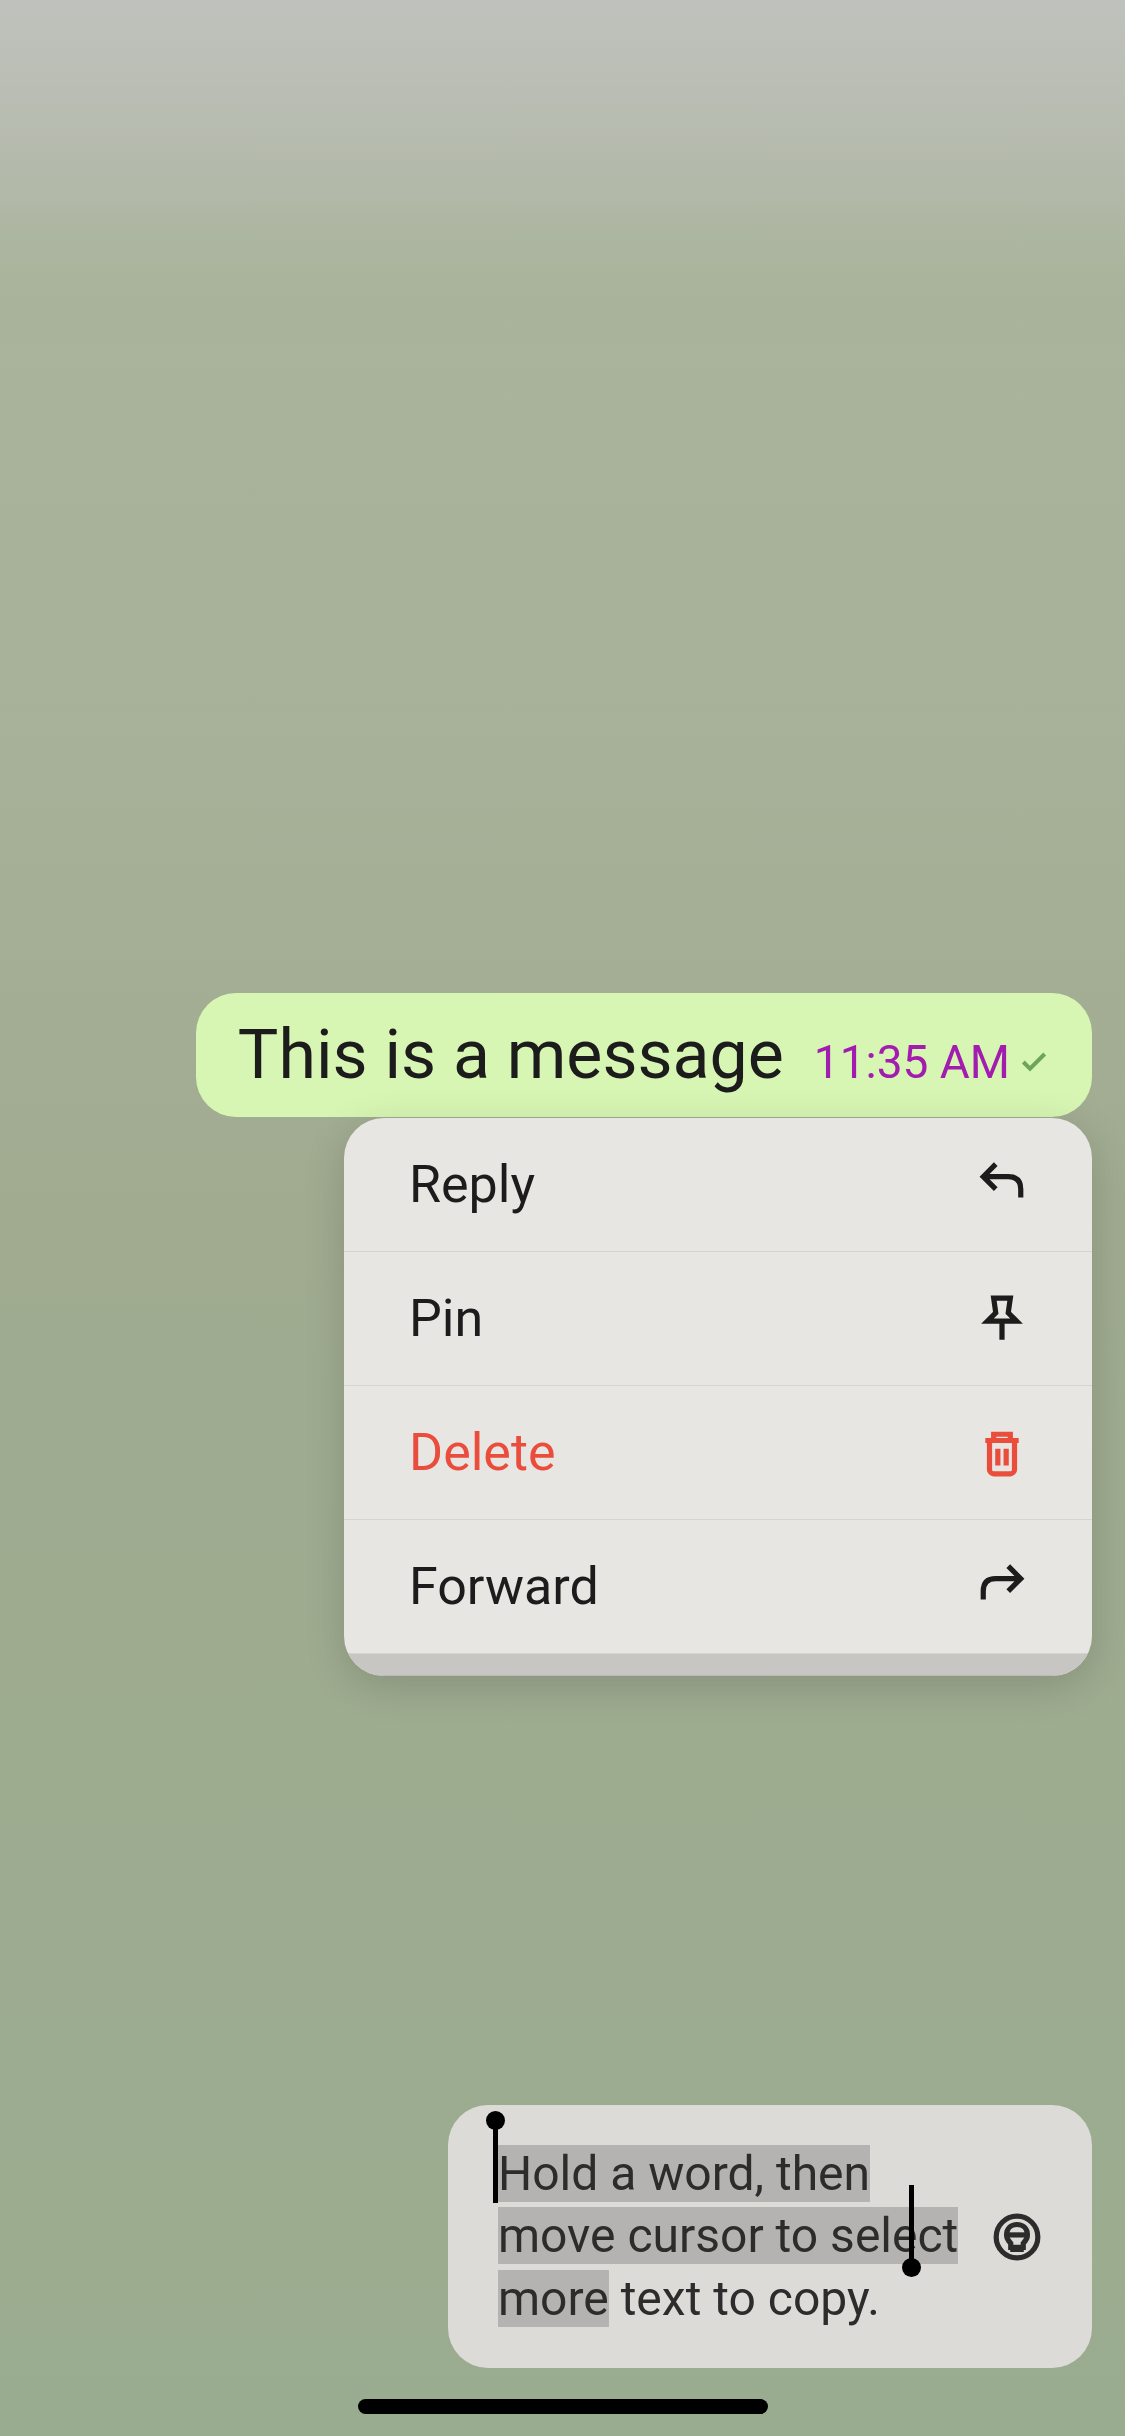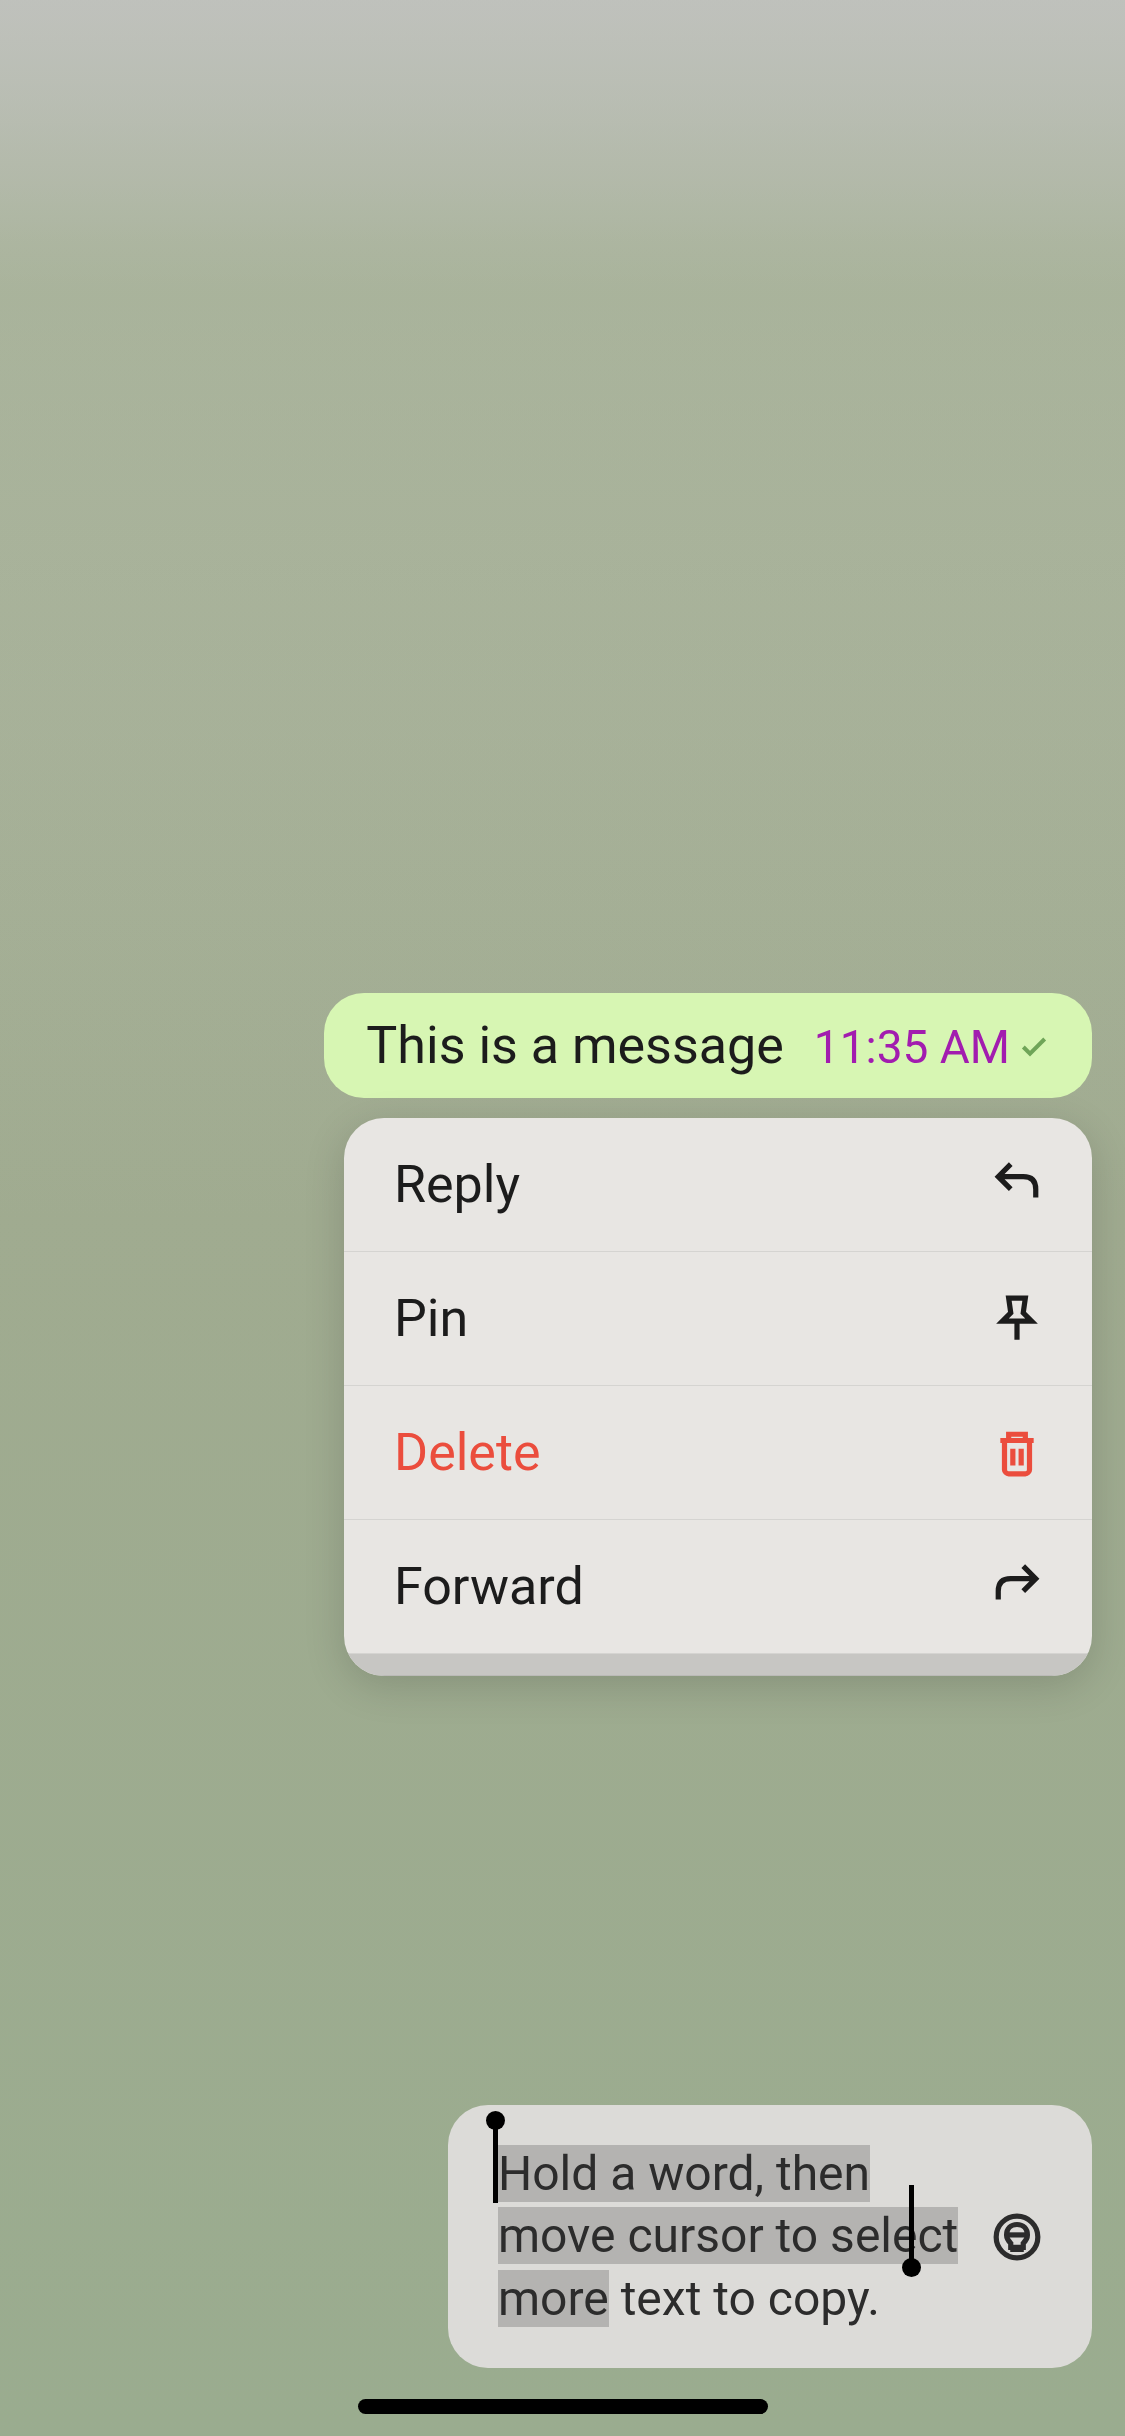--- a/index.html
+++ b/index.html
@@ -30,21 +30,21 @@
       top: 993px;
       right: 33px;
       background: #d7f6b3;
       border-radius: 40px;
       padding: 22px 42px 22px 42px;
       display: flex;
       align-items: baseline;
       gap: 30px;
     }
     .message-text {
-      font-size: 52px;
+      font-size: 68px;
       color: #1c1c1c;
       font-weight: 400;
     }
     .message-meta {
       display: flex;
       align-items: center;
       gap: 8px;
     }
     .message-time {
       font-size: 46px;
@@ -64,21 +64,21 @@
       width: 748px;
       background: #e8e6e3;
       border-radius: 40px;
       overflow: hidden;
       box-shadow: 0 10px 40px rgba(0,0,0,0.15);
     }
     .menu-item {
       display: flex;
       align-items: center;
       justify-content: space-between;
-      padding: 36px 50px;
+      padding: 36px 65px;
       border-bottom: 1.5px solid rgba(0,0,0,0.08);
       cursor: pointer;
     }
     .menu-item:last-child {
       border-bottom: none;
     }
     .menu-separator {
       height: 22px;
       background: #c7c6c3;
       border-bottom: 1.5px solid rgba(0,0,0,0.06);

